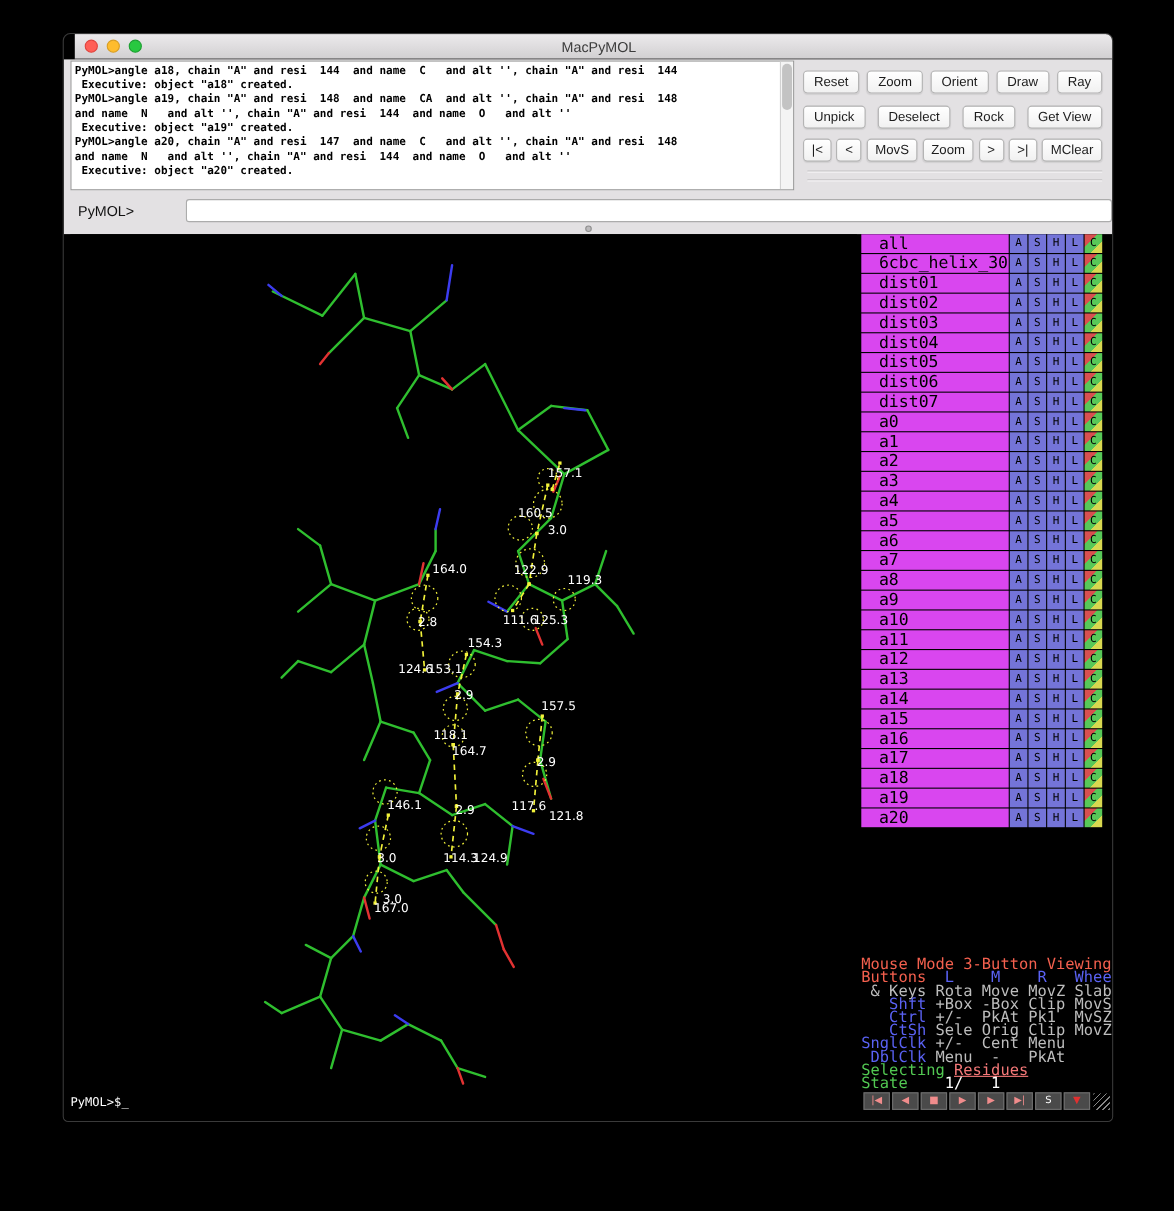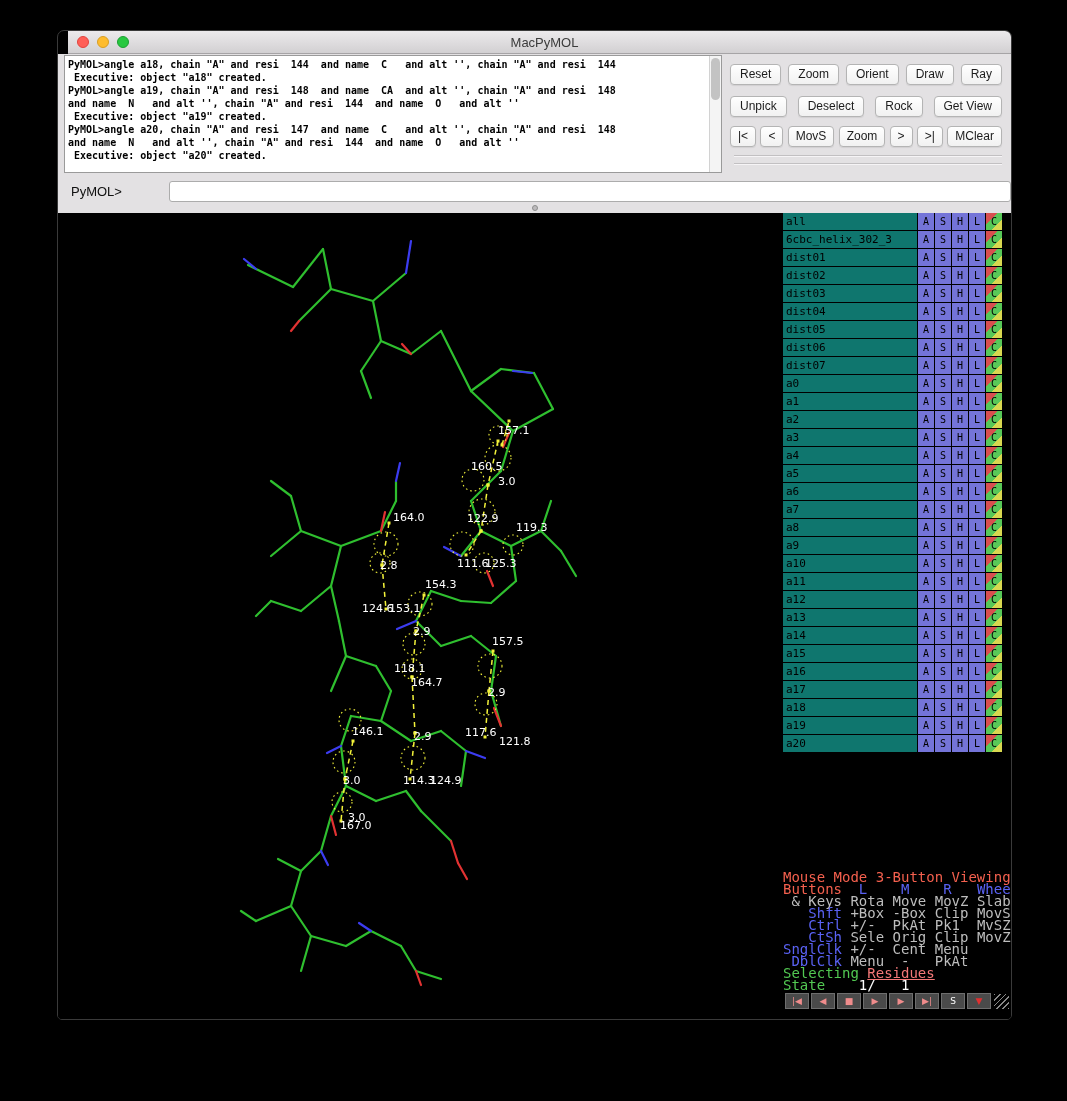--- a/index.html
+++ b/index.html
@@ -36,21 +36,21 @@
   .bond-c{stroke:#2fbf2f;stroke-width:2.2;stroke-linecap:round;}
   .bond-n{stroke:#3c3cf0;stroke-width:2.2;stroke-linecap:round;}
   .bond-o{stroke:#e23232;stroke-width:2.2;stroke-linecap:round;}
   .meas-dash{stroke:#f2f23a;stroke-width:1.5;stroke-dasharray:5 4;}
   .meas-circle{stroke:#f2f23a;fill:none;stroke-width:1.1;stroke-dasharray:1.6 3;}
   .meas-marker{fill:#f2f23a;}
   .angle-label{fill:#ffffff;font-family:"DejaVu Sans",sans-serif;font-size:11px;}
   .vp-prompt{position:absolute;left:6px;top:780px;width:715px;height:17px;background:#000;color:#fff;font-family:"DejaVu Sans Mono",monospace;font-size:11px;line-height:17px;white-space:pre;}
   .obj-panel{position:absolute;left:725px;top:0;width:220px;}
   .obj-row{display:grid;grid-template-columns:134px repeat(5,16px);gap:1px;height:17px;margin-bottom:1px;}
-  .obj-name{background:#0f766e;color:#000;font-family:"DejaVu Sans Mono",monospace;font-size:11px;line-height:17px;padding-left:3px;white-space:pre;overflow:hidden;}
+  .obj-name{background:#d946ef;color:#000;font-family:"DejaVu Sans Mono",monospace;font-size:15px;line-height:17px;padding-left:16px;white-space:pre;overflow:hidden;}
   .obj-btn{background:#7474d8;color:#000;font-family:"DejaVu Sans Mono",monospace;font-size:10px;line-height:17px;text-align:center;}
   .obj-btn.c{background:linear-gradient(135deg,#d85050 0 34%,#58c858 34% 67%,#d8d850 67%);}
   .mouse-panel{position:absolute;left:725px;top:658px;width:228px;font-family:"DejaVu Sans Mono",monospace;font-size:14px;line-height:12px;white-space:pre;}
   .mc-r{color:#f4604e;} .mc-b{color:#5a62f4;} .mc-g2{color:#bdbdbd;} .mc-gr{color:#52c852;} .mc-pk{color:#f47878;text-decoration:underline;} .mc-w{color:#ffffff;}
   .media-bar{position:absolute;left:727px;top:780px;height:17px;display:flex;gap:2px;}
   .media-btn{width:24px;height:16px;background:#4a4a4a;border:1px solid #6e6e6e;color:#f08c8c;font-size:9px;line-height:14px;text-align:center;box-sizing:border-box;font-family:"DejaVu Sans",sans-serif;}
   .media-btn.s-btn{color:#fff;}
   .media-btn.menu{color:#e03030;}
   .grip{position:absolute;left:936px;top:781px;width:15px;height:15px;background:repeating-linear-gradient(135deg,#888 0 1px,transparent 1px 4px);}
 </style>
@@ -302,20 +302,21 @@
           <text x="350" y="527" class="angle-label">2.9</text>
           <text x="401" y="523" class="angle-label">117.6</text>
           <text x="435" y="532" class="angle-label">121.8</text>
           <text x="279" y="571" class="angle-label">3.0</text>
           <text x="339" y="571" class="angle-label">114.3</text>
           <text x="366" y="571" class="angle-label">124.9</text>
           <text x="284" y="608" class="angle-label">3.0</text>
           <text x="276" y="616" class="angle-label">167.0</text>
         </g>
     </svg>
+    <div class="vp-prompt">PyMOL&gt;$_</div>
 
     <div class="obj-panel" id="object-list">
         <div class="obj-row">
           <div class="obj-name">all</div>
           <div class="obj-btn">A</div>
           <div class="obj-btn">S</div>
           <div class="obj-btn">H</div>
           <div class="obj-btn">L</div>
           <div class="obj-btn c">C</div>
         </div>

